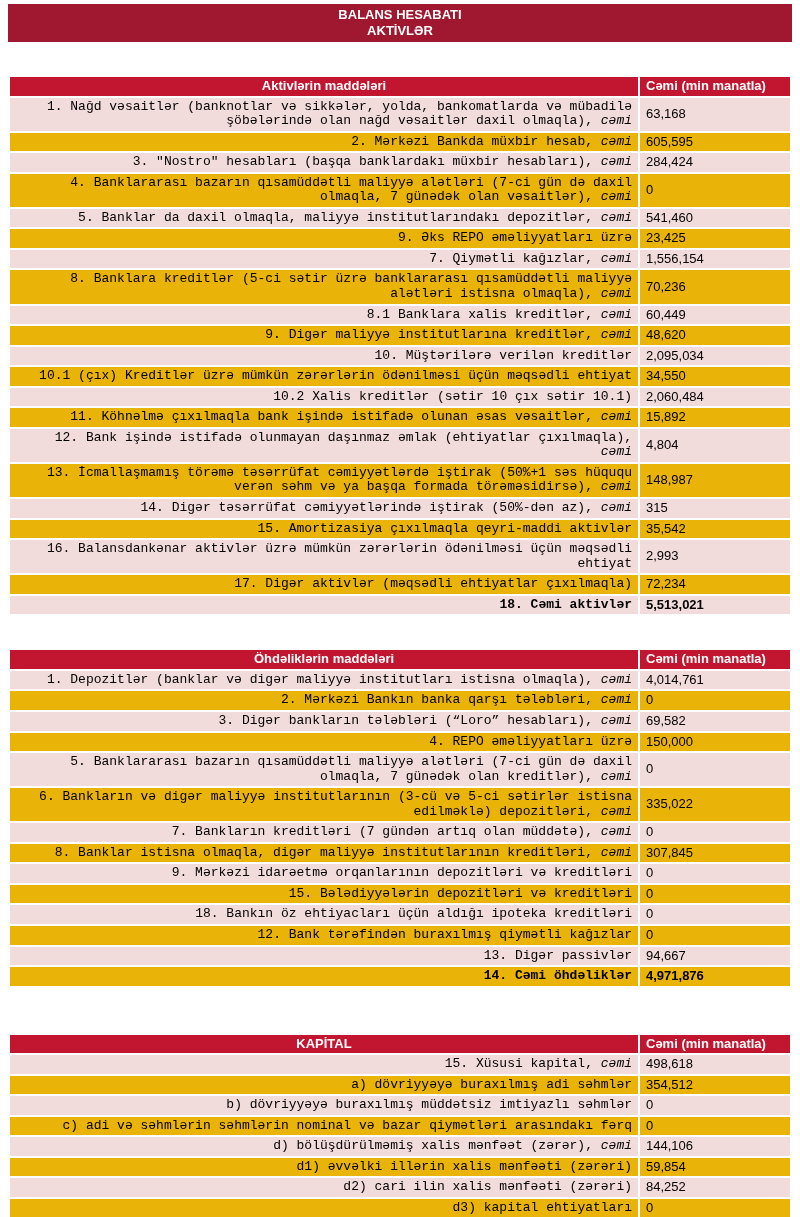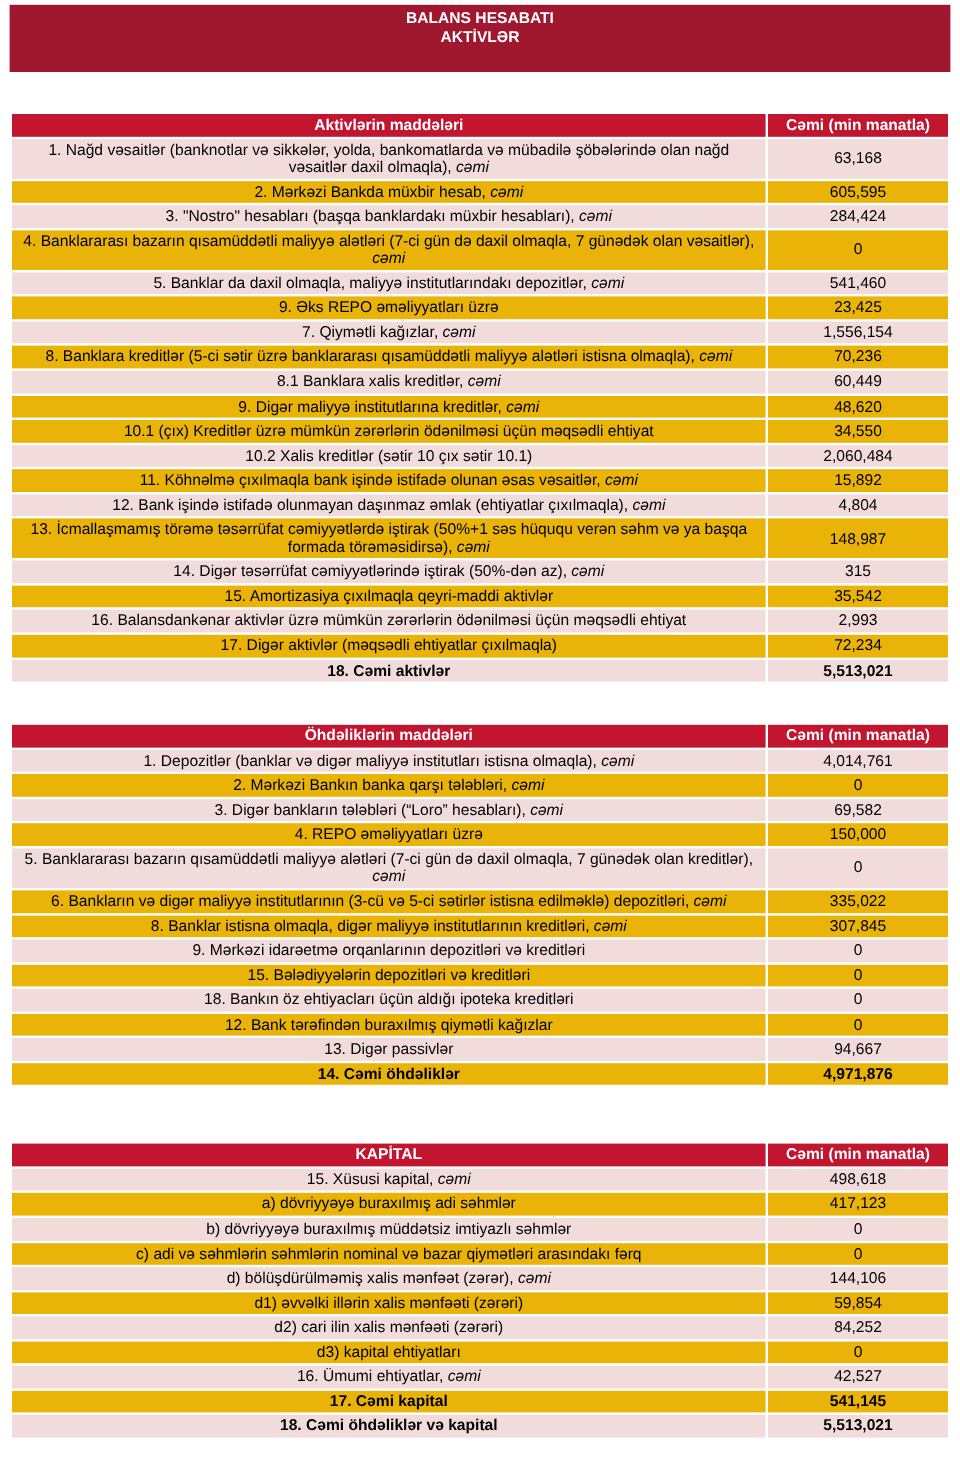--- a/index.html
+++ b/index.html
@@ -18,21 +18,21 @@
     box-sizing: border-box;
     background: #ffffff;
   }
   .banner {
     background: var(--banner-bg, #A0182F);
     color: #ffffff;
     text-align: center;
     font-weight: bold;
     font-size: 13px;
     line-height: 16px;
-    padding: 3px 0 21px 0;
+    padding: 3px 0 3px 0;
   }
   .data-table {
     width: 100%;
     border-collapse: collapse;
     table-layout: fixed;
   }
   .data-table.t0 { margin-top: 33px; }
   .data-table.t1 { margin-top: 32px; }
   .data-table.t2 { margin-top: 45px; }
   .data-table th, .data-table td {
@@ -43,23 +43,23 @@
     word-wrap: break-word;
   }
   .data-table thead th {
     background: var(--header-bg, #C2152F);
     color: #ffffff;
     font-weight: bold;
   }
   .data-table th.total,
   .data-table td.value {
     width: 138px;
-    text-align: center;
-  }
-  .data-table td.label { text-align: center; }
+    text-align: left;
+  }
+  .data-table td.label { text-align: right; font-family: Liberation Mono, monospace; }
   tr.odd  td { background: var(--row-alt-bg, #F2DCDB); }
   tr.even td { background: #eab308; }
   tr.bold td { font-weight: bold; }
   em { font-style: italic; }
 </style>
 </head>
 <body>
 
 <div class="page">
   <header class="banner">
@@ -108,20 +108,24 @@
             <td class="value">70,236</td>
           </tr>
           <tr class="odd">
             <td class="label">8.1 Banklara xalis kreditlər, <em>cəmi</em></td>
             <td class="value">60,449</td>
           </tr>
           <tr class="even">
             <td class="label">9. Digər maliyyə institutlarına kreditlər, <em>cəmi</em></td>
             <td class="value">48,620</td>
           </tr>
+          <tr class="odd">
+            <td class="label">10. Müştərilərə verilən kreditlər</td>
+            <td class="value">2,095,034</td>
+          </tr>
           <tr class="even">
             <td class="label">10.1 (çıx) Kreditlər üzrə mümkün zərərlərin ödənilməsi üçün məqsədli ehtiyat</td>
             <td class="value">34,550</td>
           </tr>
           <tr class="odd">
             <td class="label">10.2 Xalis kreditlər (sətir 10 çıx sətir 10.1)</td>
             <td class="value">2,060,484</td>
           </tr>
           <tr class="even">
             <td class="label">11. Köhnəlmə çıxılmaqla bank işində istifadə olunan əsas vəsaitlər, <em>cəmi</em></td>
@@ -182,20 +186,24 @@
             <td class="value">150,000</td>
           </tr>
           <tr class="odd">
             <td class="label">5. Banklararası bazarın qısamüddətli maliyyə alətləri (7-ci gün də daxil olmaqla, 7 günədək olan kreditlər), <em>cəmi</em></td>
             <td class="value">0</td>
           </tr>
           <tr class="even">
             <td class="label">6. Bankların və digər maliyyə institutlarının (3-cü və 5-ci sətirlər istisna edilməklə) depozitləri, <em>cəmi</em></td>
             <td class="value">335,022</td>
           </tr>
+          <tr class="odd">
+            <td class="label">7. Bankların kreditləri (7 gündən artıq olan müddətə), <em>cəmi</em></td>
+            <td class="value">0</td>
+          </tr>
           <tr class="even">
             <td class="label">8. Banklar istisna olmaqla, digər maliyyə institutlarının kreditləri, <em>cəmi</em></td>
             <td class="value">307,845</td>
           </tr>
           <tr class="odd">
             <td class="label">9. Mərkəzi idarəetmə orqanlarının depozitləri və kreditləri</td>
             <td class="value">0</td>
           </tr>
           <tr class="even">
             <td class="label">15. Bələdiyyələrin depozitləri və kreditləri</td>
@@ -226,21 +234,21 @@
             <th class="total">Cəmi (min manatla)</th>
           </tr>
         </thead>
         <tbody>
           <tr class="odd">
             <td class="label">15. Xüsusi kapital, <em>cəmi</em></td>
             <td class="value">498,618</td>
           </tr>
           <tr class="even">
             <td class="label">a) dövriyyəyə buraxılmış adi səhmlər</td>
-            <td class="value">417,123</td>
+            <td class="value">354,512</td>
           </tr>
           <tr class="odd">
             <td class="label">b) dövriyyəyə buraxılmış müddətsiz imtiyazlı səhmlər</td>
             <td class="value">0</td>
           </tr>
           <tr class="even">
             <td class="label">c) adi və səhmlərin səhmlərin nominal və bazar qiymətləri arasındakı fərq</td>
             <td class="value">0</td>
           </tr>
           <tr class="odd">

